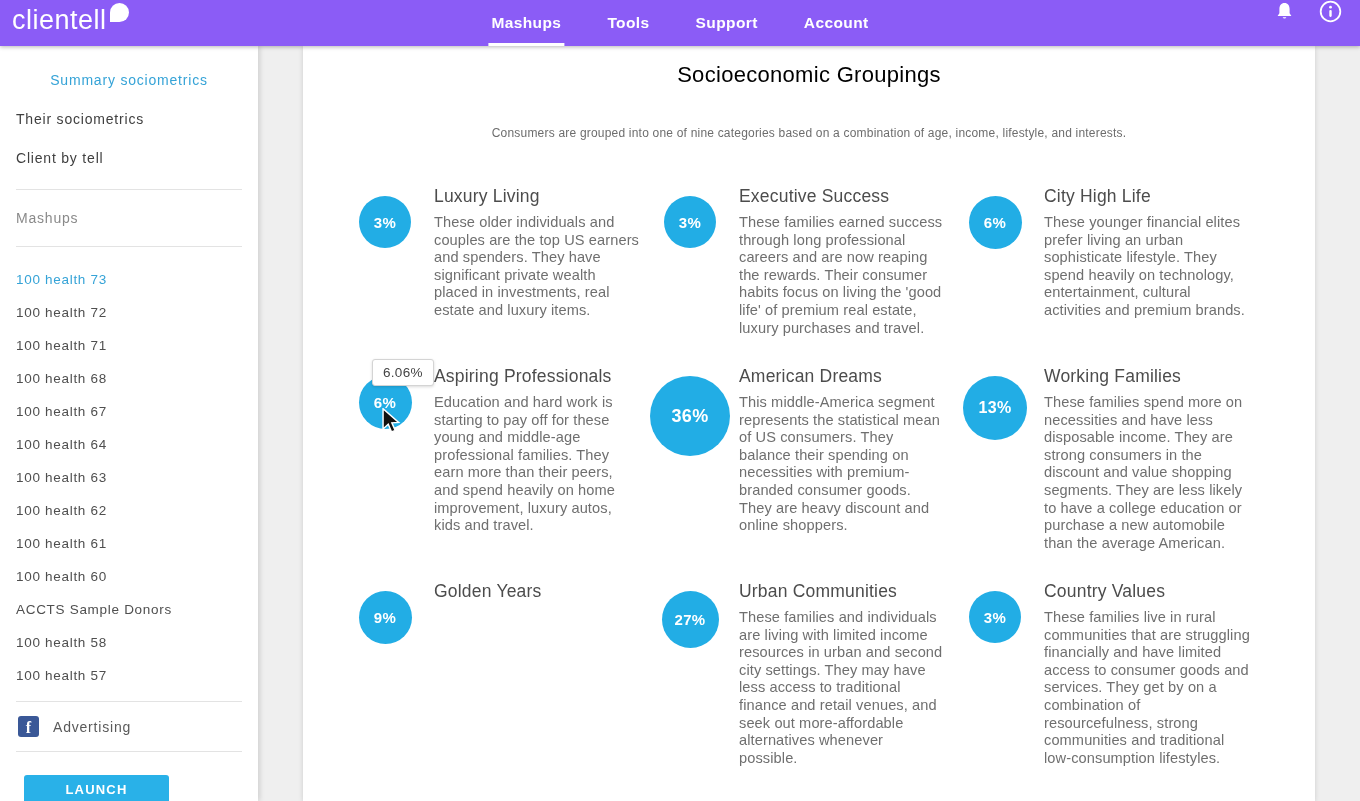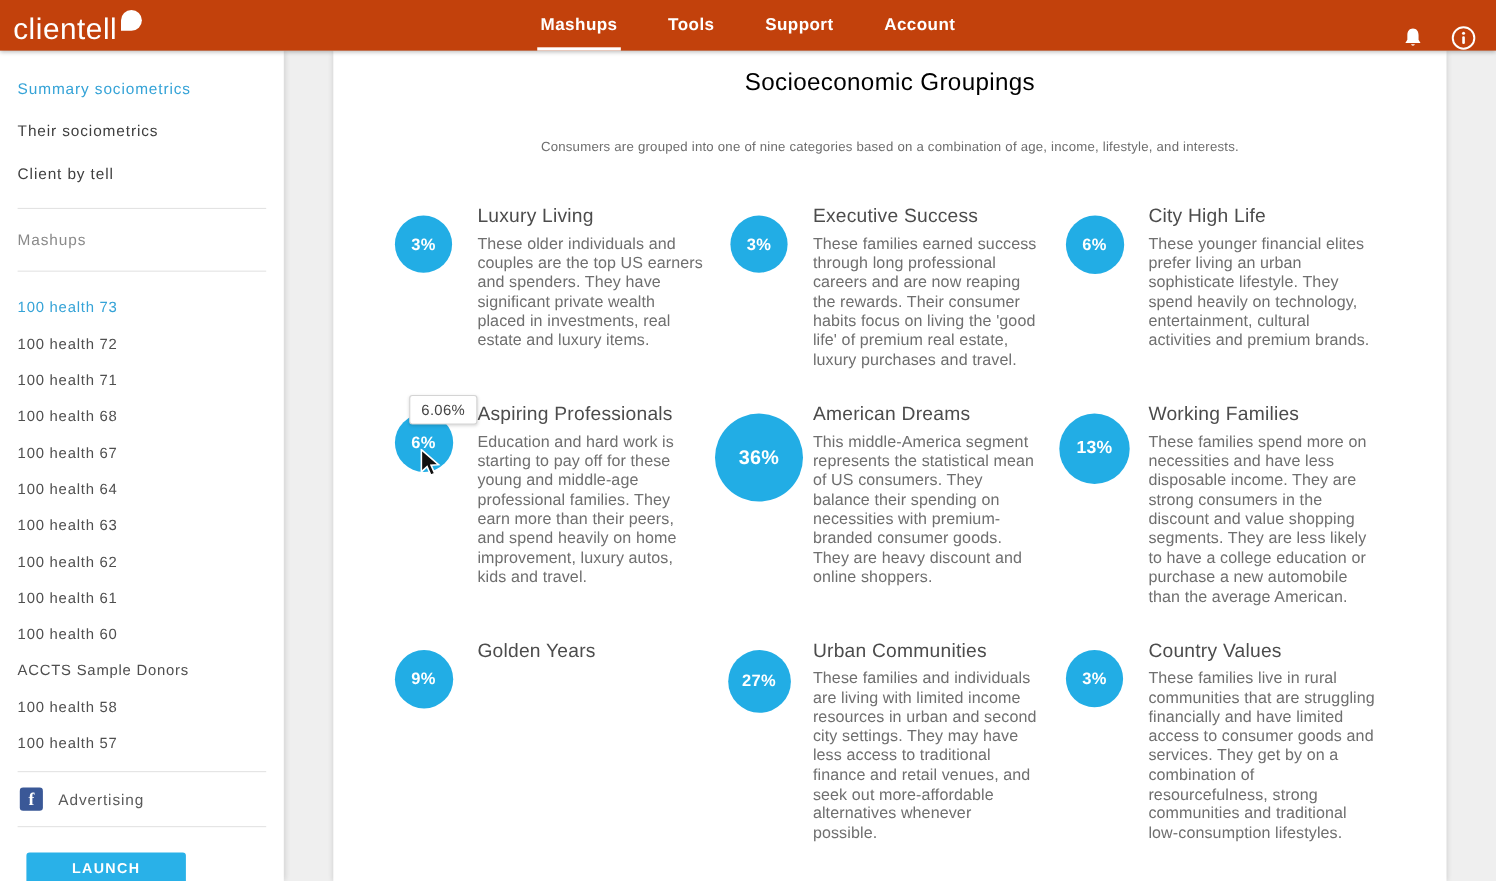--- a/index.html
+++ b/index.html
@@ -7,22 +7,22 @@
   body {
     font-family: "Liberation Sans", sans-serif;
     background: #efefef;
     position: relative;
     color: #4c4c4c;
   }
 
   
   .topbar {
     position: absolute; top: 0; left: 0; right: 0; height: 46px;
-    background: #c2410c;
-    display: flex; align-items: flex-end;
+    background: #8b5cf6;
+    display: flex; align-items: flex-start;
     box-shadow: 0 1px 4px rgba(0,0,0,.28);
     z-index: 50;
   }
   .logo {
     display: flex; align-items: flex-start;
     margin-left: 12px; color: #fff;
     font-size: 27px; font-weight: 400; letter-spacing: .5px; line-height: 40px;
   }
   .logo-blob {
     width: 19px; height: 19px; background: #fff;
@@ -54,21 +54,21 @@
     background: #fff;
     box-shadow: 2px 0 5px rgba(0,0,0,.13);
     padding-top: 26px;
     z-index: 10;
   }
   .side-link {
     margin: 0 16px 23px 16px;
     font-size: 14px; letter-spacing: .8px; color: #3f3f3f;
     cursor: pointer; line-height: 16px;
   }
-  .side-link.active { color: #35a3d7; }
+  .side-link.active { color: #35a3d7; text-align: center; }
   .side-divider {
     border: none; border-top: 1px solid #e3e3e3;
     margin: 20px 16px 0 16px;
   }
   .side-section {
     margin: 20px 16px 0 16px;
     font-size: 14px; letter-spacing: .8px; color: #8a8a8a; line-height: 16px;
   }
   .mashup-list { margin-top: 25px; }
   .mashup-link {

